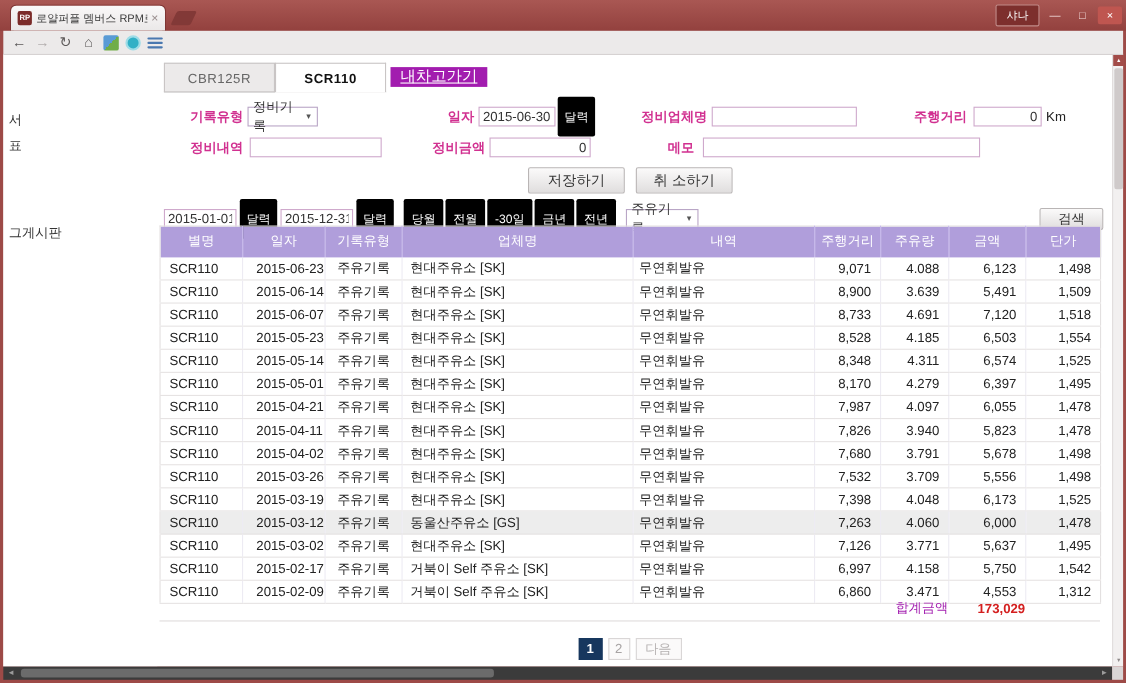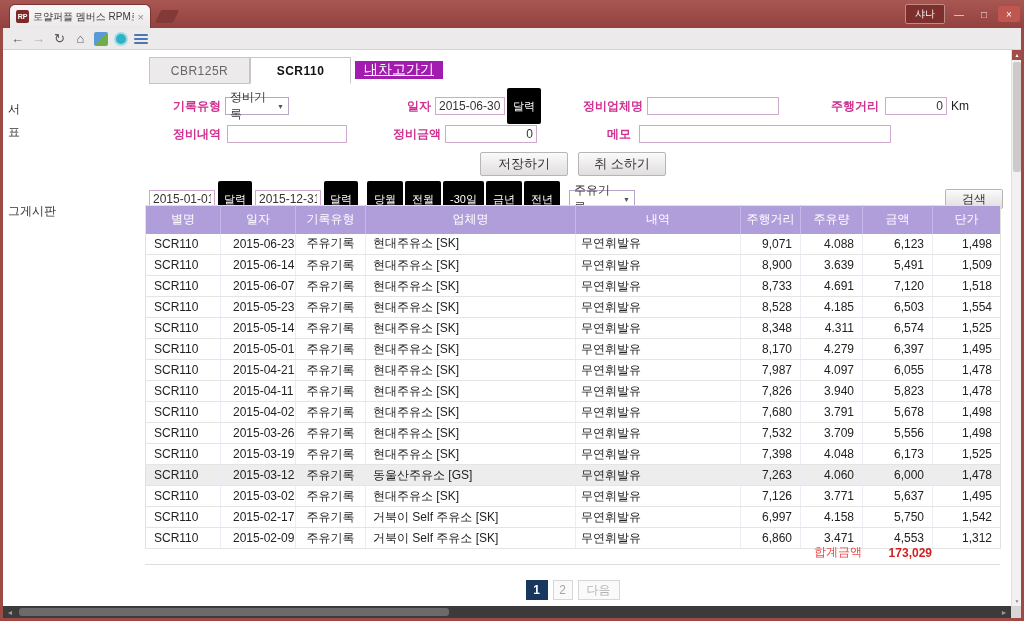--- a/index.html
+++ b/index.html
@@ -140,21 +140,21 @@
   .c-name { padding-left:8px; }
   .c-date { padding-left:12px; }
   .c-type { text-align:center; }
   .c-shop { padding-left:7px; }
   .c-detail { padding-left:5px; }
   .c-odo, .c-fuel, .c-price, .c-unit { text-align:right; padding-right:8px; }
   .c-unit { color:#e03a3a; }
 
   .totals { position:absolute; top:491px; left:2px; width:855px; height:24px;
             border-bottom:1px solid #e0dcdc; display:flex; align-items:center; justify-content:flex-end; }
-  .total-label { color:#ef4444; }
+  .total-label { color:#a21caf; }
   .total-value { width:78px; text-align:right; padding-right:8px; font-weight:bold; color:#d41f1f; }
   .total-spacer { width:60px; }
 
   
   .pagination { position:absolute; top:530px; left:2px; width:855px; display:flex;
                 justify-content:center; align-items:center; gap:5px; }
   .pg { height:20px; display:flex; align-items:center; justify-content:center; font-size:12px; }
   .pg.cur { width:22px; background:#17375e; color:#fff; font-weight:bold; }
   .pg.other { width:20px; background:#fbfafa; border:1px solid #d9d6d6; color:#a8a4a4; }
   .pg.next { padding:0 8px; background:#fbfafa; border:1px solid #d9d6d6; color:#b5b1b1; }

